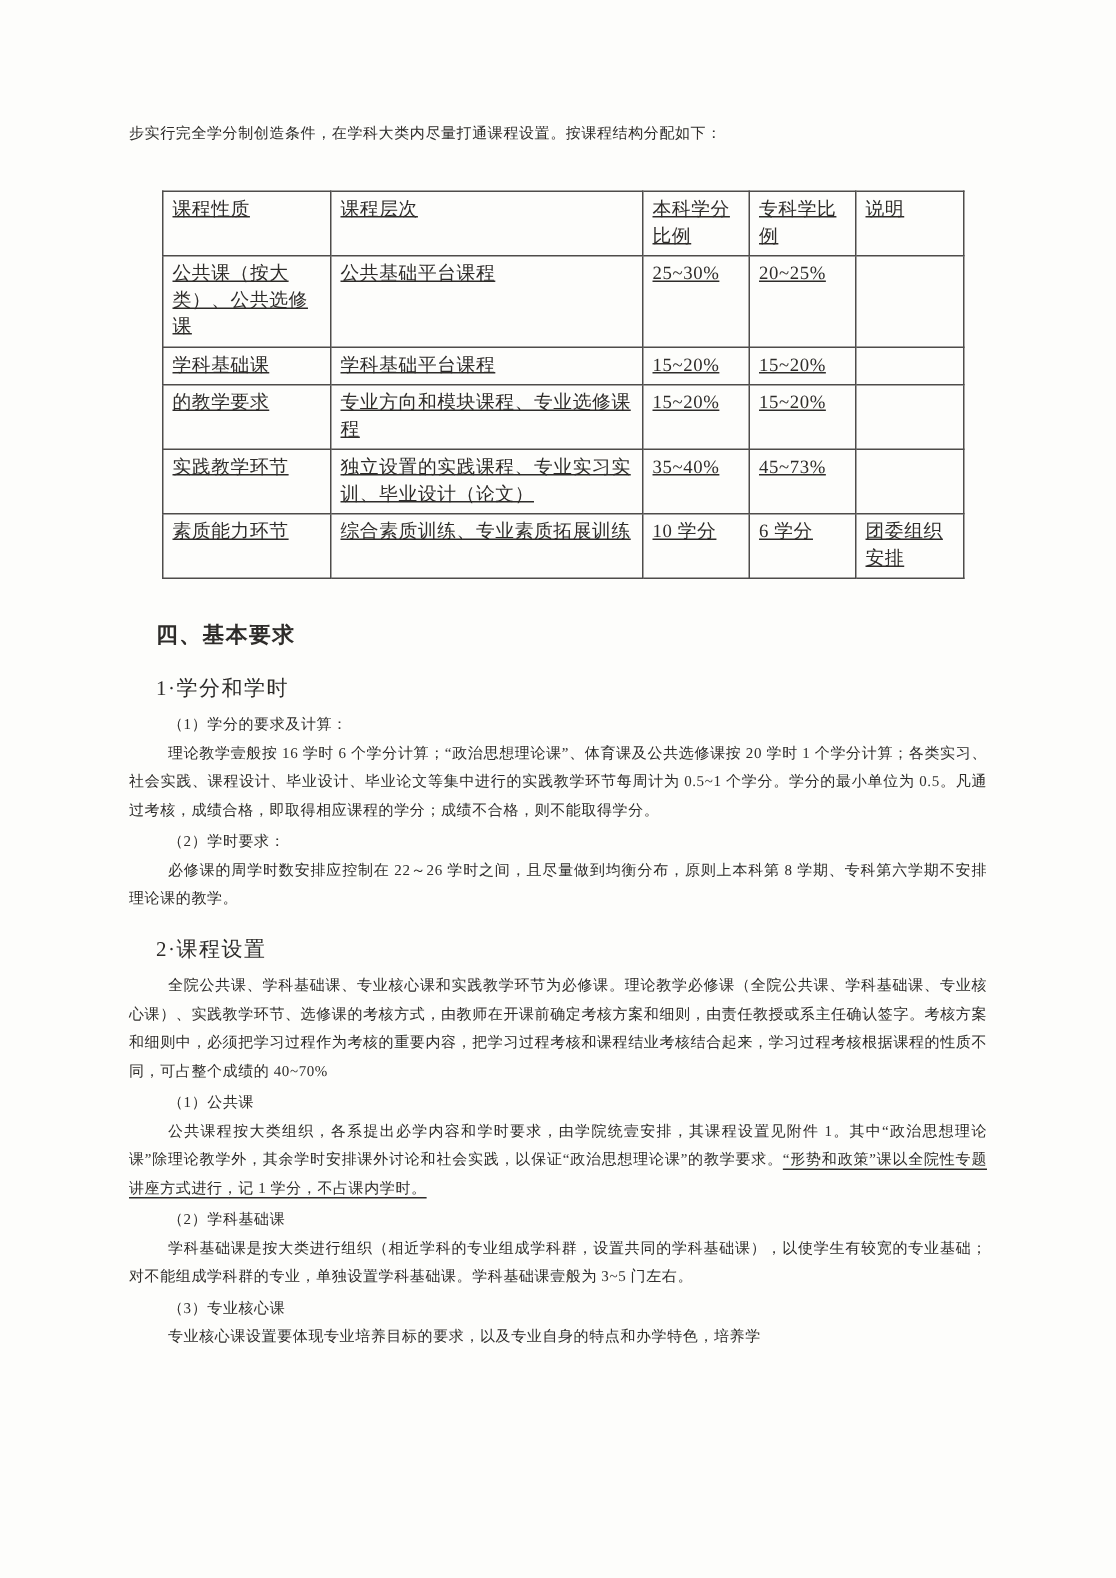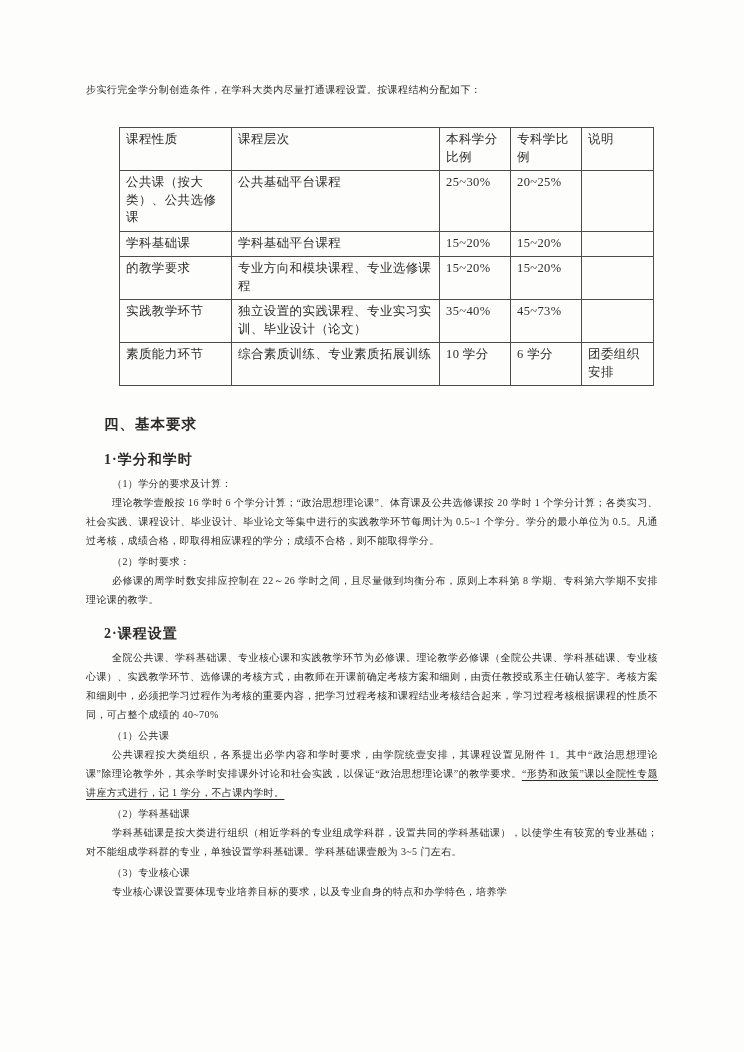--- a/index.html
+++ b/index.html
@@ -22,23 +22,24 @@
     text-align: justify;
   }
   .indent { text-indent: 26px; }
   .subhead { margin-top: 2px; }
   .underline-seg {
     text-decoration: underline;
     text-underline-offset: 3px;
   }
   .doc-table {
     width: 534px;
-    margin: 27px 0 0 33px;
+    margin: 27px 0 0 22px;
     border-collapse: collapse;
     table-layout: fixed;
+    text-decoration: underline;
   }
   .doc-table td {
     border: 1px solid #4e4c4a;
     font-size: 12.5px;
     line-height: 17.5px;
     letter-spacing: 0.4px;
     padding: 3px 6px 4px 6px;
     vertical-align: top;
     text-align: left;
     word-break: break-all;
@@ -46,21 +47,21 @@
   .h-section {
     margin: 28px 0 0 18px;
     font-size: 14.5px;
     font-weight: bold;
     letter-spacing: 1px;
     line-height: 21px;
   }
   .h-sub {
     margin: 15px 0 4px 18px;
     font-size: 14px;
-    font-weight: bold;
+    font-weight: normal;
     letter-spacing: 1px;
     line-height: 20px;
   }
   .gap-table { margin-top: 28px; }
 </style>
 </head>
 <body>
 
 <div class="page">
 

